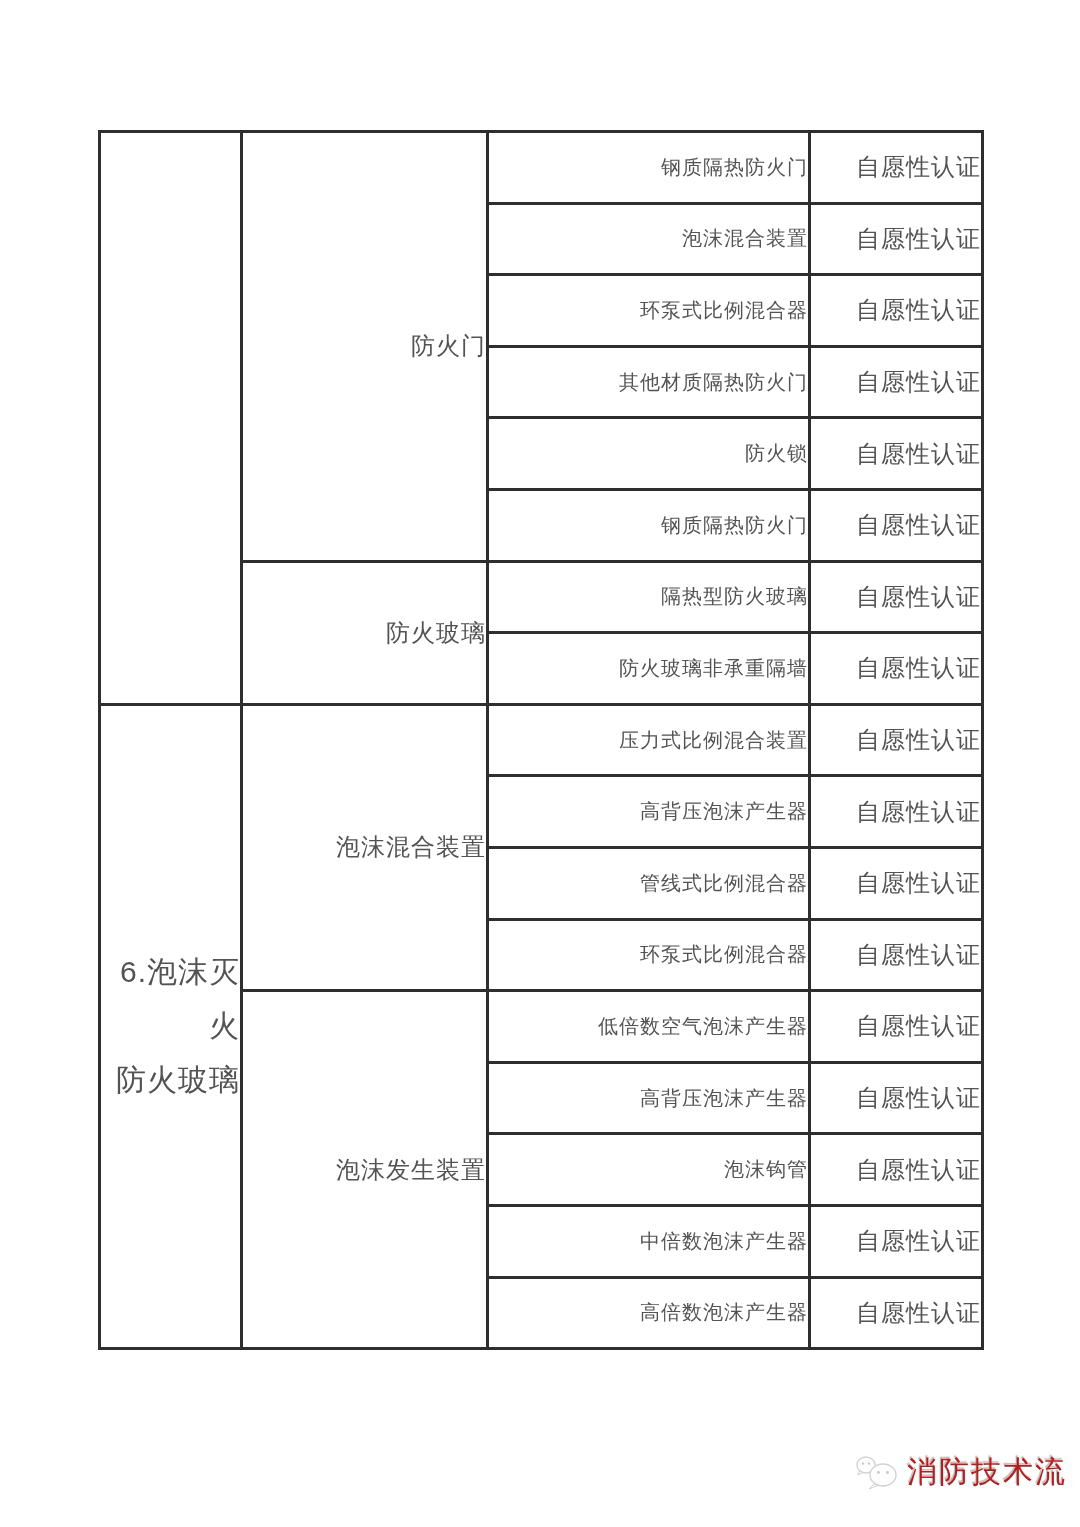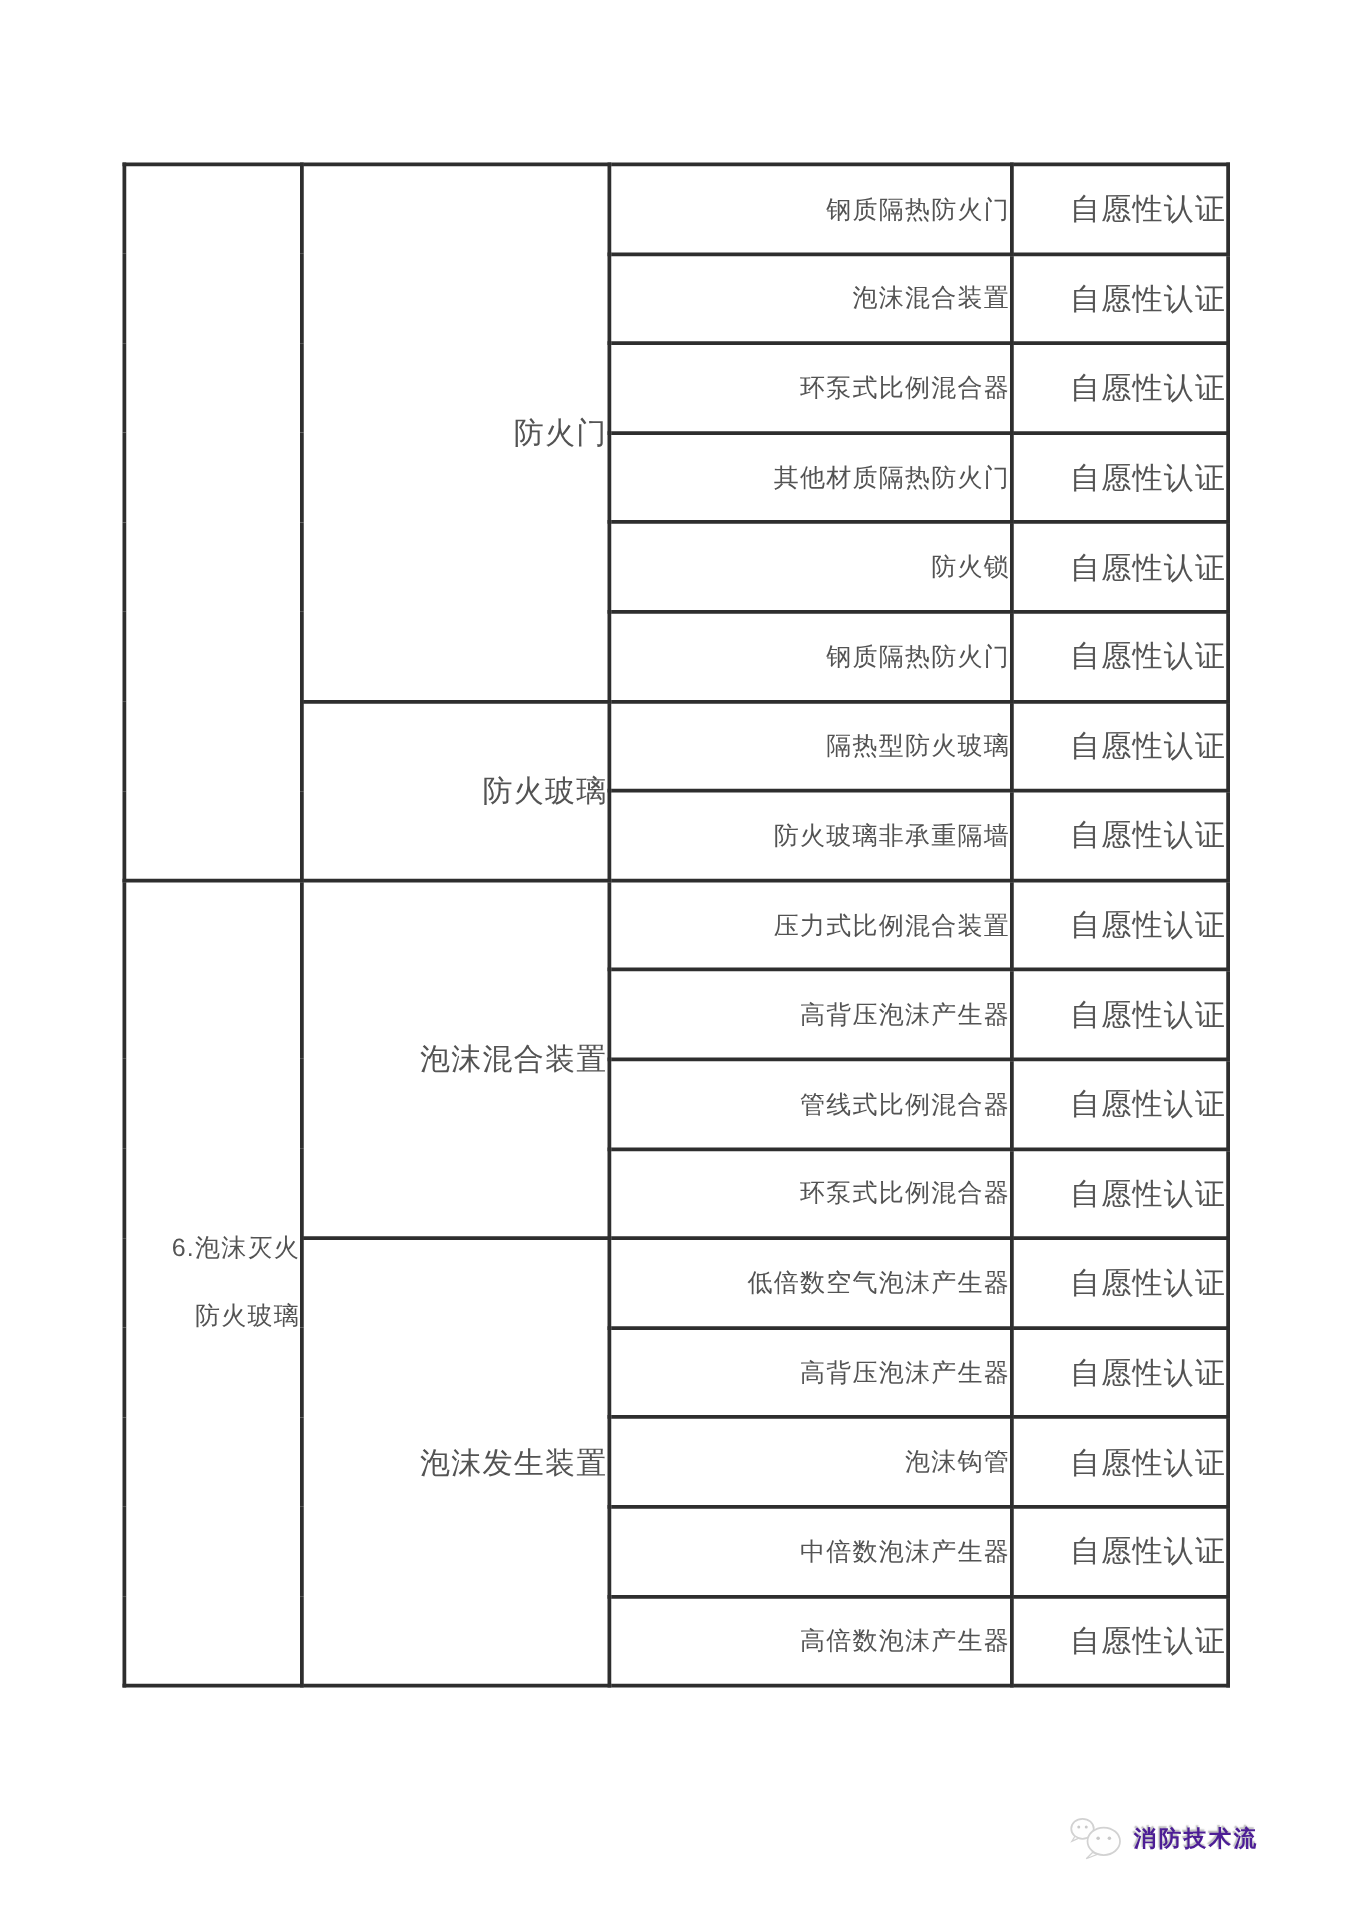--- a/index.html
+++ b/index.html
@@ -24,42 +24,41 @@
   }
   table.cert-table tr { height: 71.6px; }
   table.cert-table td {
     border: 3px solid #2e2e2e;
     text-align: right;
     vertical-align: middle;
     color: #535353;
     padding: 0;
     letter-spacing: 1px;
   }
-  td.cat-cell   { font-size: 20px; }
+  td.cat-cell   { font-size: 30px; }
   td.cat-cell div { line-height: 54px; }
   td.group-cell { font-size: 24px; }
   td.product-cell { font-size: 20px; }
   td.cert-cell  { font-size: 24px; }
 
   .watermark {
     position: absolute;
     left: 854px;
     top: 1452px;
     display: flex;
     align-items: center;
     gap: 7px;
     user-select: none;
   }
   .wm-text {
-    font-size: 18px;
+    font-size: 30px;
     letter-spacing: 2px;
-    color: #4c1d95;
+    color: #b91c1c;
     text-shadow: -1px -2px 1px rgba(150,150,150,0.65), 1px 1px 0 #ffffff;
     white-space: nowrap;
-    font-weight: bold;
   }
 </style>
 </head>
 <body>
 
 <div class="table-wrap">
   <table class="cert-table">
     <colgroup>
       <col style="width:142px">
       <col style="width:246px">

